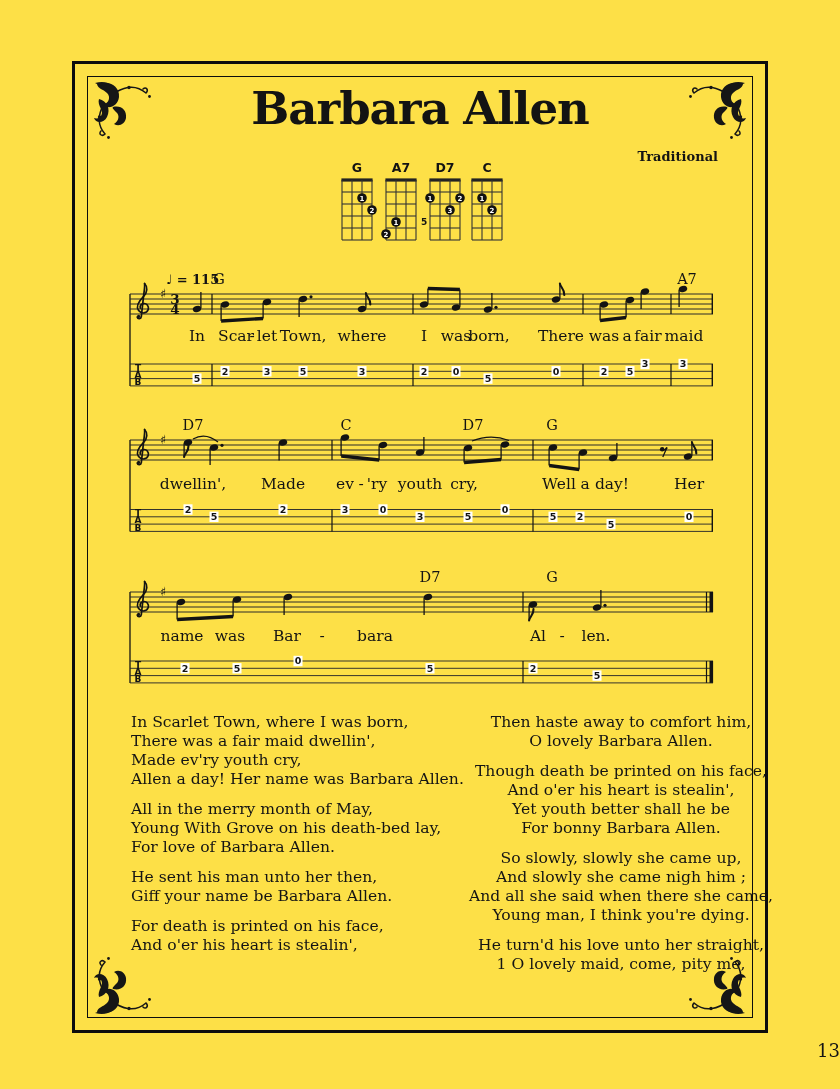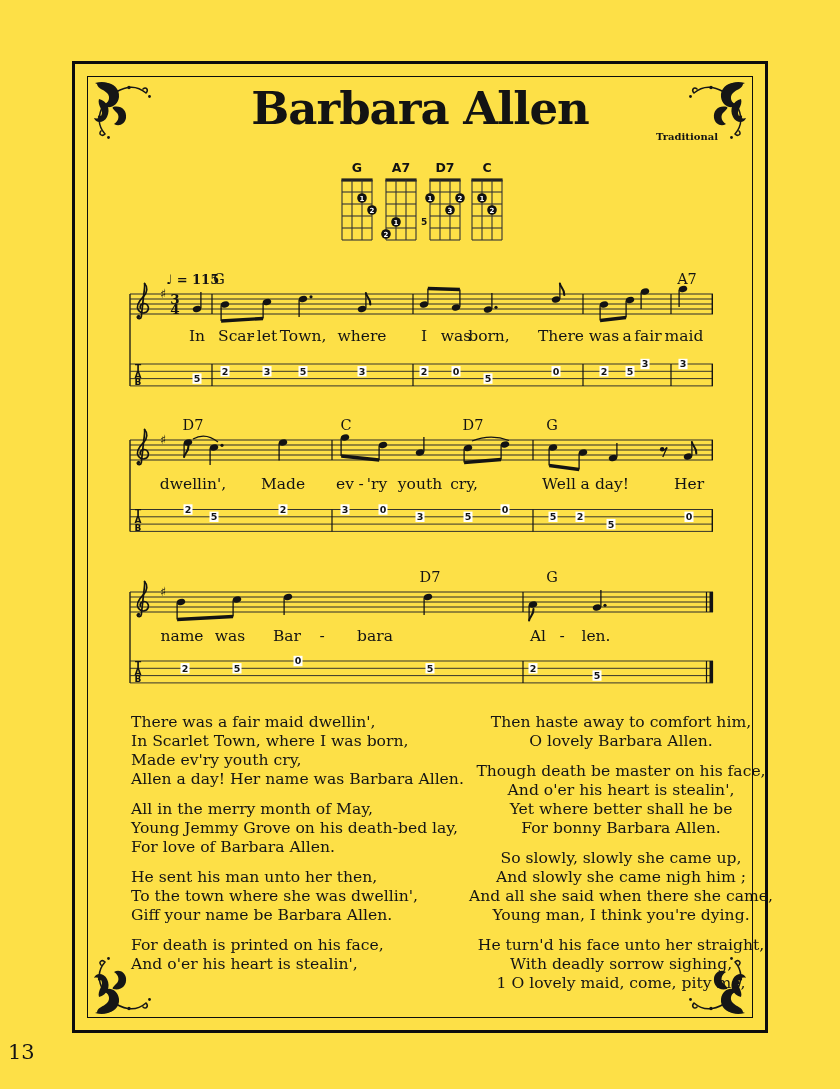--- a/index.html
+++ b/index.html
@@ -4,22 +4,22 @@
 <style>
   html,body{margin:0;padding:0;background:#e8e8e8;}
   .page{position:relative;width:840px;height:1089px;background:#fde047;overflow:hidden;
         font-family:"DejaVu Serif",serif;color:#141414;}
   .border-outer{position:absolute;left:72px;top:61px;width:696px;height:972px;
         border:3.5px solid #0d0d0d;box-sizing:border-box;}
   .border-inner{position:absolute;left:87px;top:76px;width:666px;height:942px;
         border:1.6px solid #0d0d0d;box-sizing:border-box;}
   .title{position:absolute;left:0;right:0;top:82px;text-align:center;
         font-weight:bold;font-size:45px;letter-spacing:-1px;color:#131313;}
-  .attribution{position:absolute;right:122px;top:131px;font-weight:bold;font-size:10px;}
-  .pageno{position:absolute;left:8px;right:0;top:1040px;text-align:left;font-size:21px;}
+  .attribution{position:absolute;right:122px;top:149px;font-weight:bold;font-size:13px;}
+  .pageno{position:absolute;left:1px;right:0;top:1040px;text-align:right;font-size:18px;}
   .orn{position:absolute;width:62px;height:78px;}
   .orn.tr{transform:scaleX(-1);}
   .orn.bl{transform:scaleY(-1);}
   .orn.br{transform:scale(-1,-1);}
   #music{position:absolute;left:0;top:0;}
   .verses{position:absolute;top:713px;width:330px;font-size:15.6px;line-height:19px;}
   #verses-left{left:131px;}
   #verses-right{left:456px;text-align:center;}
   .stanza{margin:0 0 11px 0;}
   .vline{white-space:nowrap;}
@@ -484,58 +484,56 @@
         <text x="430" y="671.6999999999999" class="tabn" text-anchor="middle">5</text>
         <rect x="528.5" y="663.0999999999999" width="9" height="10.4" fill="#ffffff"></rect>
         <text x="533" y="671.6999999999999" class="tabn" text-anchor="middle">2</text>
         <rect x="592.5" y="670.4" width="9" height="10.4" fill="#ffffff"></rect>
         <text x="597" y="679" class="tabn" text-anchor="middle">5</text>
       </g>
     </svg>
 
   <div id="verses-left" class="verses">
       <div class="stanza">
+        <div class="vline">In Scarlet Town, where I was born,</div>
         <div class="vline">There was a fair maid dwellin',</div>
-        <div class="vline">In Scarlet Town, where I was born,</div>
         <div class="vline">Made ev'ry youth cry,</div>
         <div class="vline">Allen a day! Her name was Barbara Allen.</div>
       </div>
       <div class="stanza">
         <div class="vline">All in the merry month of May,</div>
-        <div class="vline">Young Jemmy Grove on his death-bed lay,</div>
+        <div class="vline">Young With Grove on his death-bed lay,</div>
         <div class="vline">For love of Barbara Allen.</div>
       </div>
       <div class="stanza">
         <div class="vline">He sent his man unto her then,</div>
-        <div class="vline">To the town where she was dwellin',</div>
         <div class="vline">Giff your name be Barbara Allen.</div>
       </div>
       <div class="stanza">
         <div class="vline">For death is printed on his face,</div>
         <div class="vline">And o'er his heart is stealin',</div>
       </div>
     </div>
   <div id="verses-right" class="verses">
       <div class="stanza">
         <div class="vline">Then haste away to comfort him,</div>
         <div class="vline">O lovely Barbara Allen.</div>
       </div>
       <div class="stanza">
-        <div class="vline">Though death be master on his face,</div>
+        <div class="vline">Though death be printed on his face,</div>
         <div class="vline">And o'er his heart is stealin',</div>
-        <div class="vline">Yet where better shall he be</div>
+        <div class="vline">Yet youth better shall he be</div>
         <div class="vline">For bonny Barbara Allen.</div>
       </div>
       <div class="stanza">
         <div class="vline">So slowly, slowly she came up,</div>
         <div class="vline">And slowly she came nigh him ;</div>
         <div class="vline">And all she said when there she came,</div>
         <div class="vline">Young man, I think you're dying.</div>
       </div>
       <div class="stanza">
-        <div class="vline">He turn'd his face unto her straight,</div>
-        <div class="vline">With deadly sorrow sighing,</div>
+        <div class="vline">He turn'd his love unto her straight,</div>
         <div class="vline">1 O lovely maid, come, pity me,</div>
       </div>
     </div>
 
   <div class="pageno">13</div>
 </div>
 
 </body></html>

